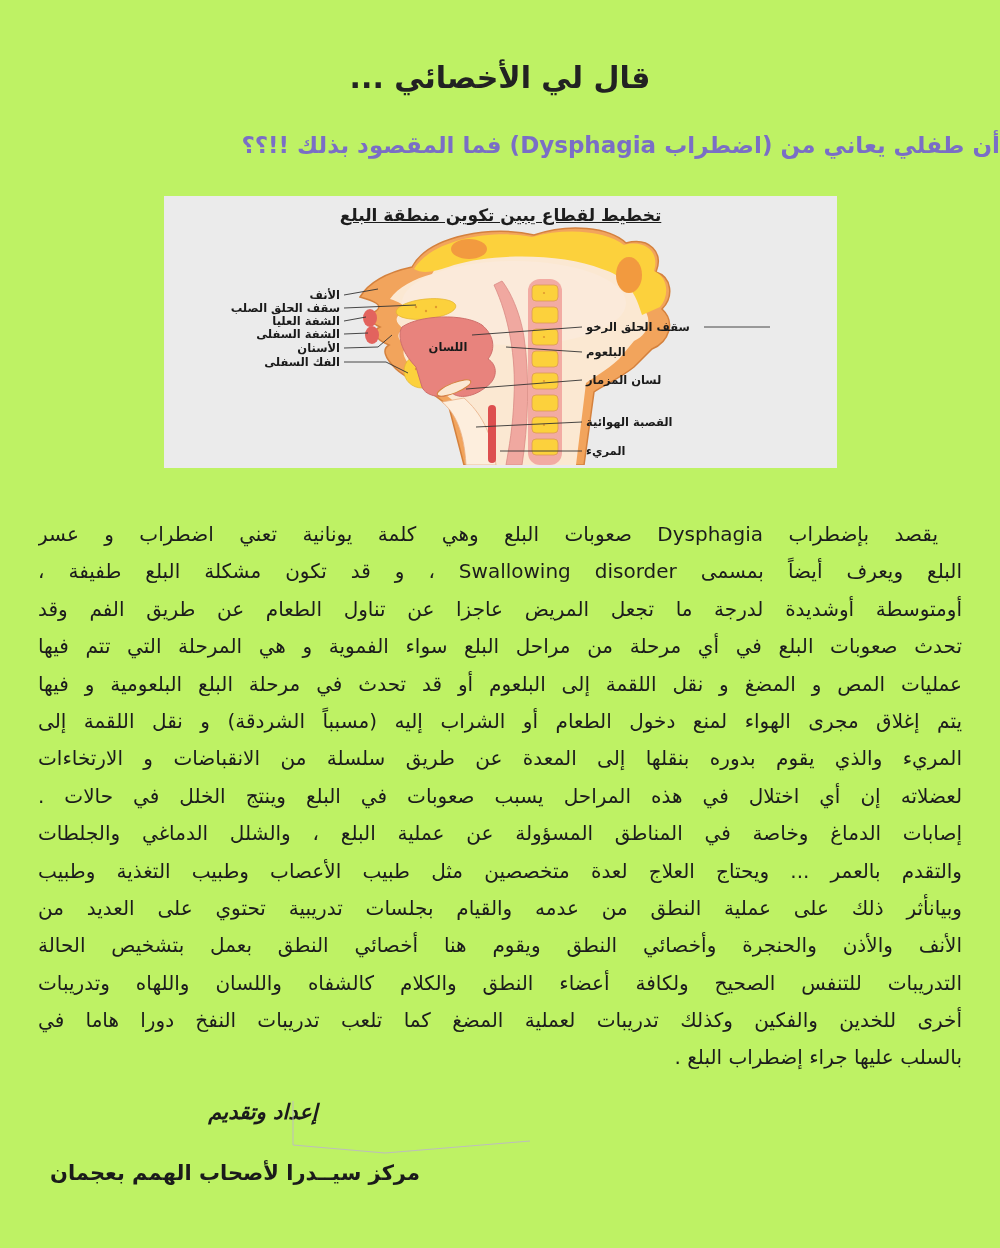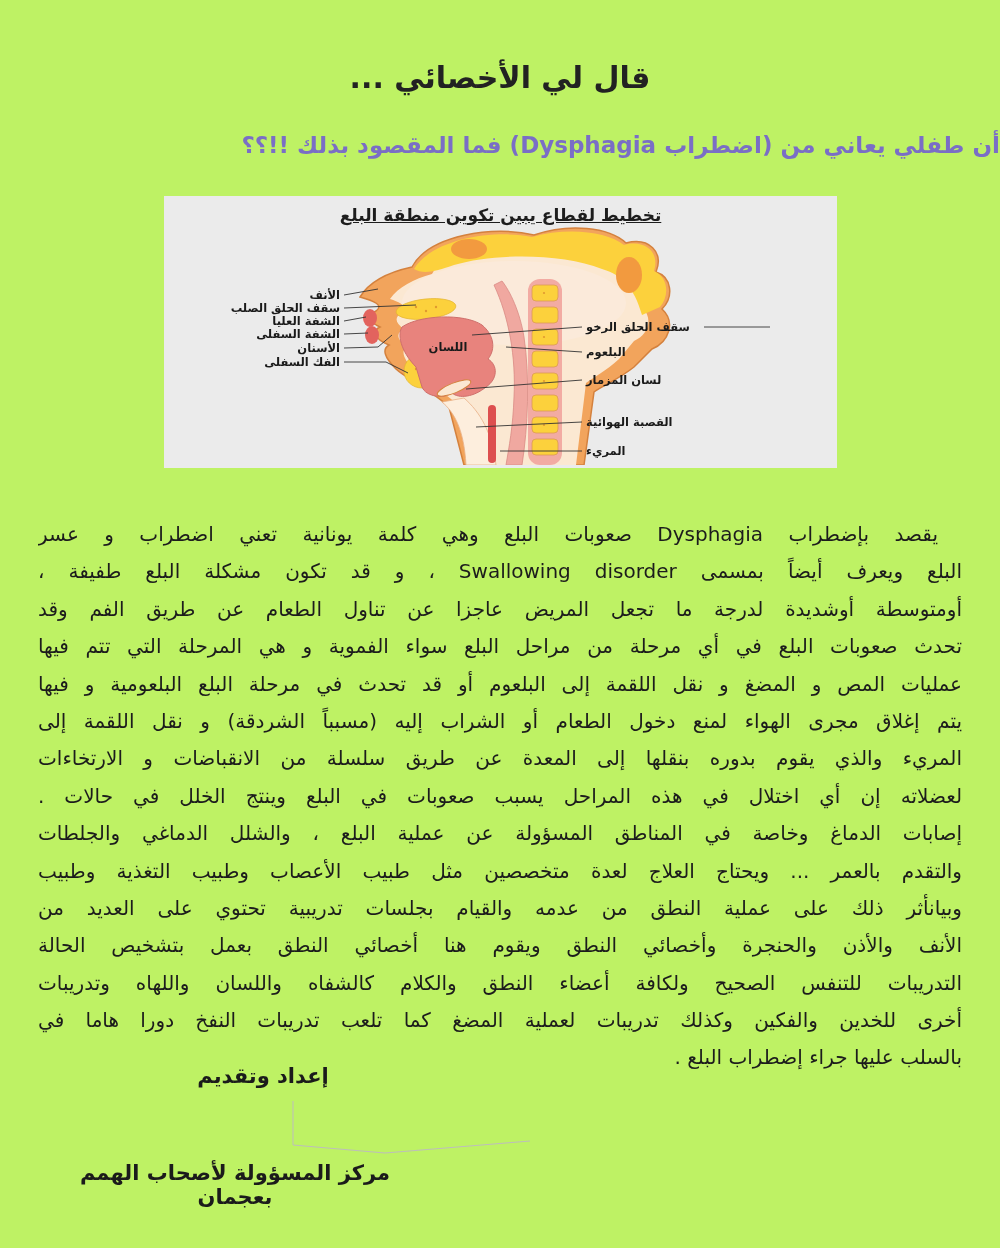--- a/index.html
+++ b/index.html
@@ -34,22 +34,22 @@
     position:absolute; top:489px; left:38px; width:924px;
     direction:rtl; font-size:20px; color:#1c1c1c;margin-top:27px;
   }
   .bline {
     height:37.4px; line-height:37.4px; white-space:nowrap;
     text-align:justify; text-align-last:justify; overflow:hidden;
   }
   .bline.first { padding-right:24px; }
   .bline.last  { text-align-last:right; }
   .footer-prepared {
-    position:absolute; top:1064px; left:168px; width:190px;
-    text-align:center; direction:rtl; font-size:21px; font-weight:bold;
+    position:absolute; top:1100px; left:168px; width:190px;
+    text-align:center; direction:rtl; font-size:21px; font-weight:bold;font-style:italic;
   }
   .footer-center {
     position:absolute; top:1161px; left:45px; width:380px;
     text-align:center; direction:rtl; font-size:21px; font-weight:bold;
   }
   .artifact { position:absolute; left:275px; top:1093px; }
 </style>
 </head>
 <body>
 
@@ -172,19 +172,19 @@
     <div class="bline">إصابات الدماغ وخاصة في المناطق المسؤولة عن عملية البلع ، والشلل الدماغي والجلطات</div>
     <div class="bline">والتقدم بالعمر ... ويحتاج العلاج لعدة متخصصين مثل طبيب الأعصاب وطبيب التغذية وطبيب</div>
     <div class="bline">وبيانأثر ذلك على عملية النطق من عدمه والقيام بجلسات تدريبية تحتوي على العديد من</div>
     <div class="bline">الأنف والأذن والحنجرة وأخصائي النطق ويقوم هنا أخصائي النطق بعمل بتشخيص الحالة</div>
     <div class="bline">التدريبات للتنفس الصحيح ولكافة أعضاء النطق والكلام كالشفاه واللسان واللهاه وتدريبات</div>
     <div class="bline">أخرى للخدين والفكين وكذلك تدريبات لعملية المضغ كما تلعب تدريبات النفخ دورا هاما في</div>
     <div class="bline last">بالسلب عليها جراء إضطراب البلع .</div>
   </div>
 
   <div class="footer-prepared">إعداد وتقديم</div>
-  <div class="footer-center">مركز المسؤولة لأصحاب الهمم بعجمان</div>
+  <div class="footer-center">مركز سيــدرا لأصحاب الهمم بعجمان</div>
 
   <svg class="artifact" width="270" height="70" viewBox="0 0 270 70">
     <polyline points="18,8 18,52 110,60 255,48" stroke="#bdbdbd" stroke-width="1" fill="none"></polyline>
   </svg>
 
 </div>
 
 </body></html>

